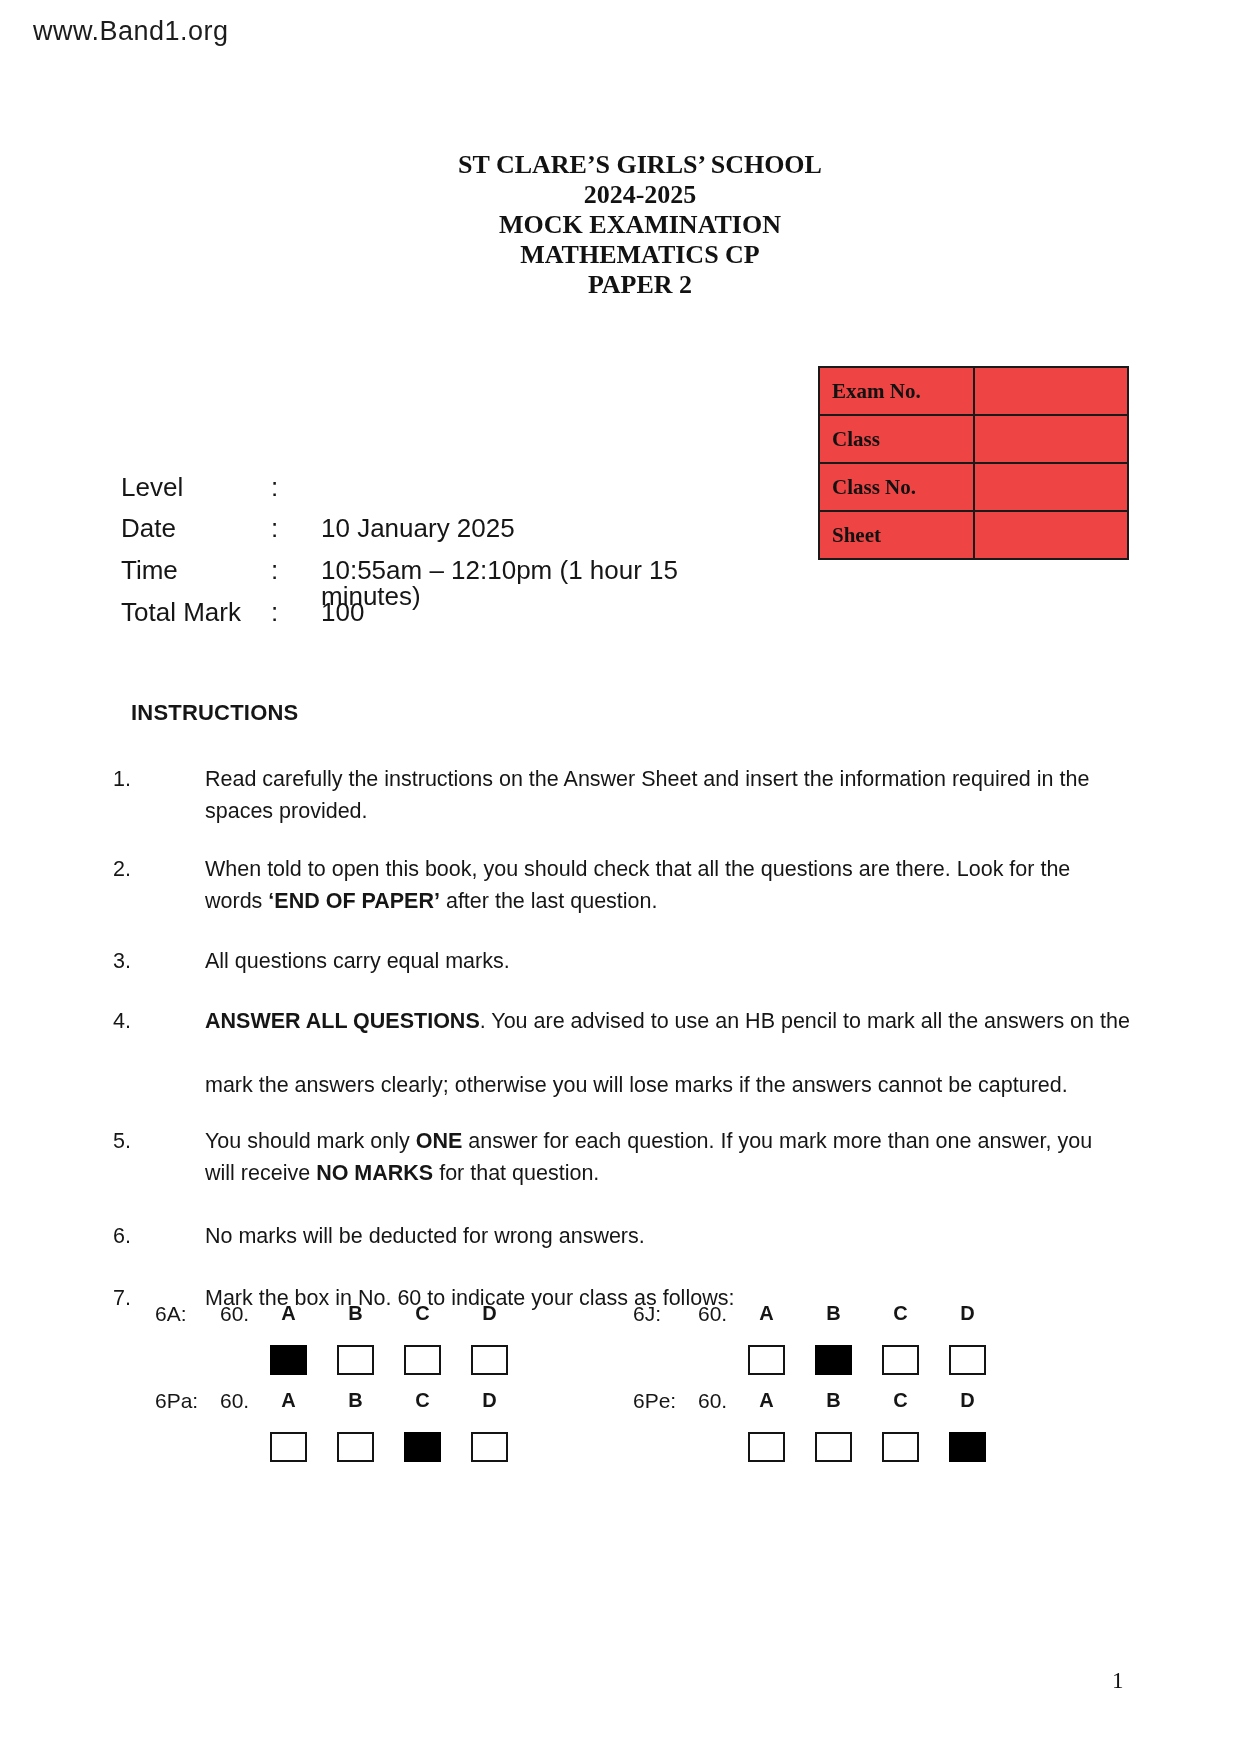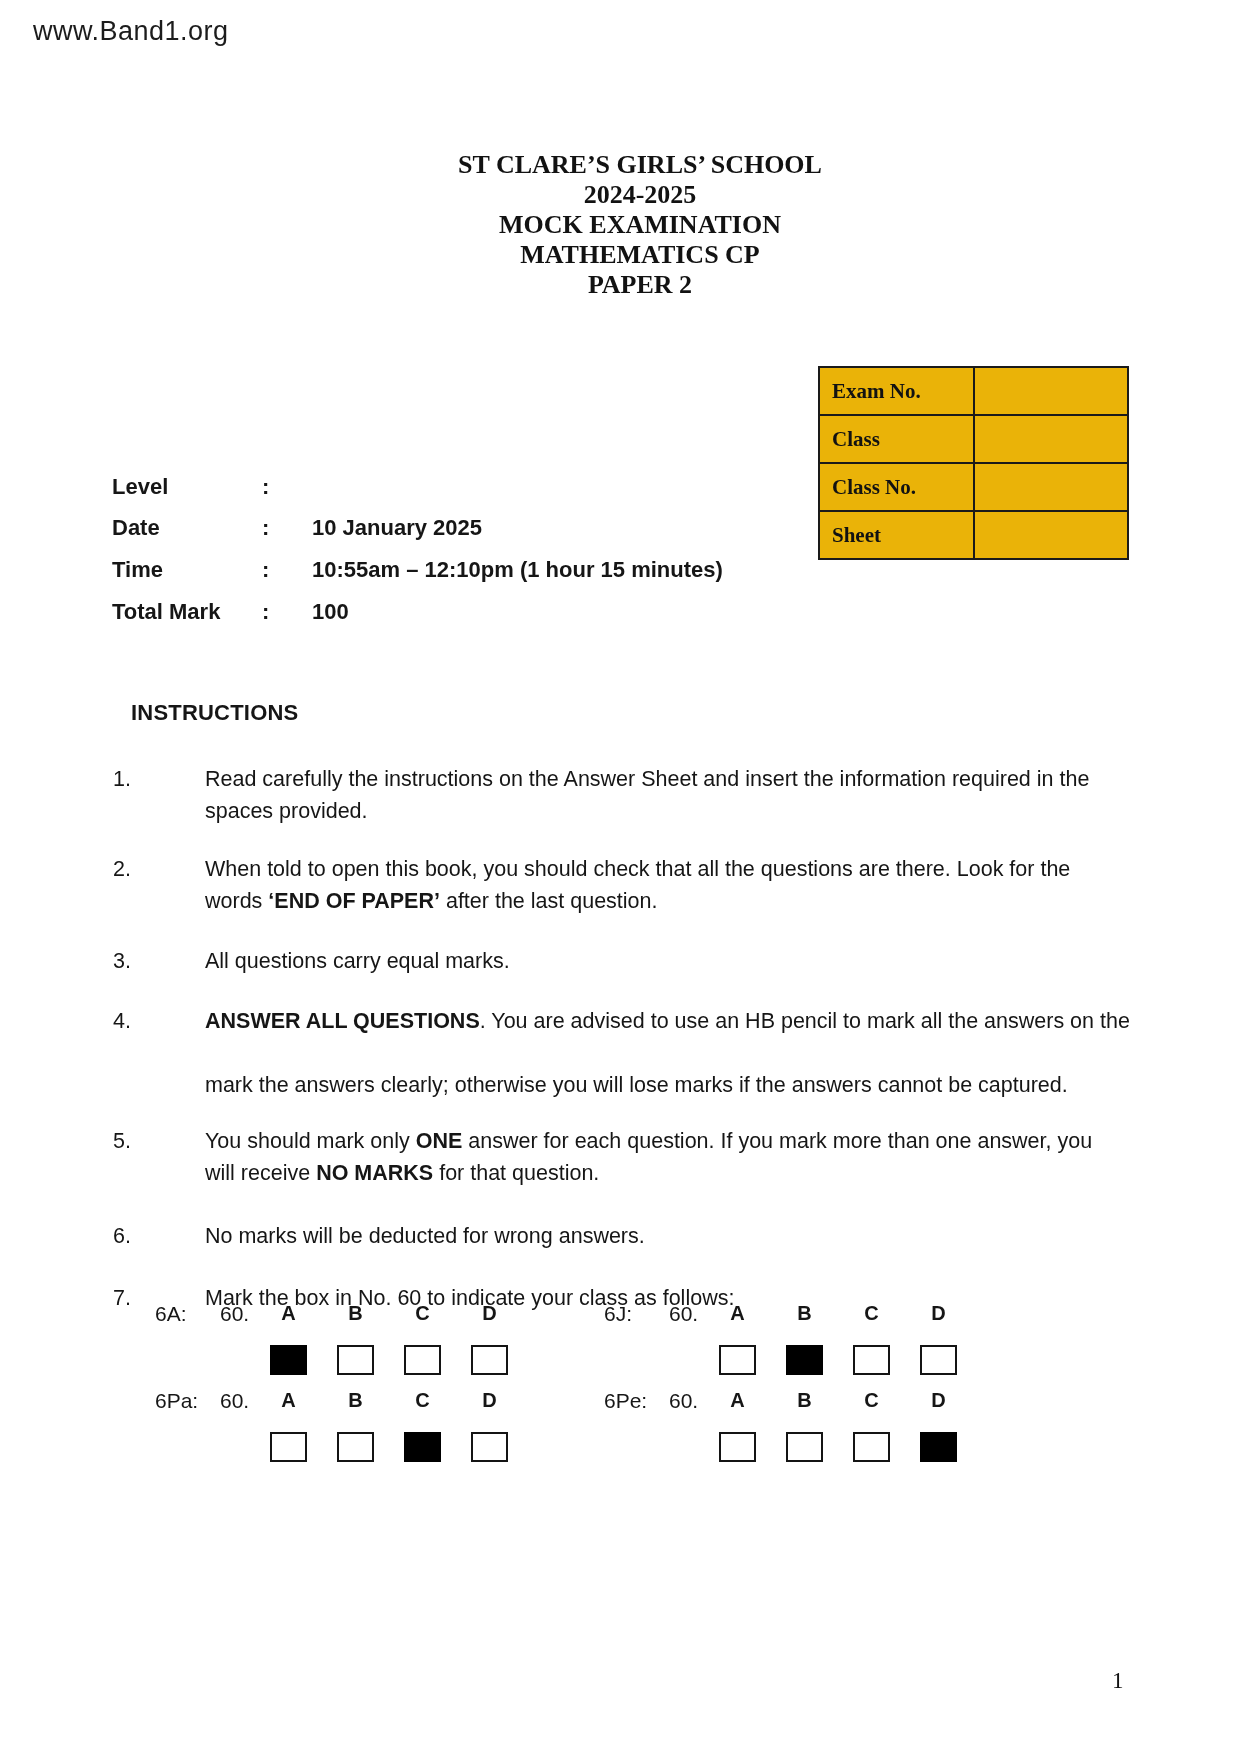--- a/index.html
+++ b/index.html
@@ -21,39 +21,39 @@
   }
   
   .student-table {
     position:absolute; left:818px; top:366px;
     border-collapse:collapse; table-layout:fixed; width:309px;
   }
   .student-table td {
     border:2px solid #1a1a1a; height:48px; vertical-align:middle;
     font-family:"Liberation Serif","DejaVu Serif",serif;
     font-weight:bold; font-size:21px; padding-left:12px; color:#121212;
-    background:#eab308;
+    background:#ef4444;
   }
   .student-table td.val { padding-left:0; }
   
   .info-row {
-    position:absolute; left:112px; width:660px;
+    position:absolute; left:121px; width:660px;
     display:grid; grid-template-columns:150px 50px auto;
-    font-weight:bold; font-size:22px; line-height:26px; color:#161616;
+    font-weight:normal; font-size:26px; line-height:26px; color:#161616;
   }
   .instr-heading {
     position:absolute; left:131px; top:700px;
     font-weight:bold; font-size:22px; letter-spacing:0.2px;
   }
   .item { position:absolute; left:113px; width:1030px; font-size:21.5px; line-height:32px; }
   .item .num { position:absolute; left:0; top:0; }
   .item .body { margin-left:92px; }
   .item .body b { font-weight:bold; }
   
-  .mark-row { position:absolute; left:155px; display:flex; gap:81px; }
+  .mark-row { position:absolute; left:155px; display:flex; gap:110px; }
   .mark-group {
     display:grid;
     grid-template-columns:55px 45px 67px 67px 67px 67px;
     grid-template-rows:43px 34px;
     align-items:start;
   }
   .mg-class { font-size:21px; }
   .mg-qno   { font-size:21px; padding-left:10px; }
   .mg-letter{ font-weight:bold; font-size:20px; text-align:center; }
   .mg-spacer{ }

